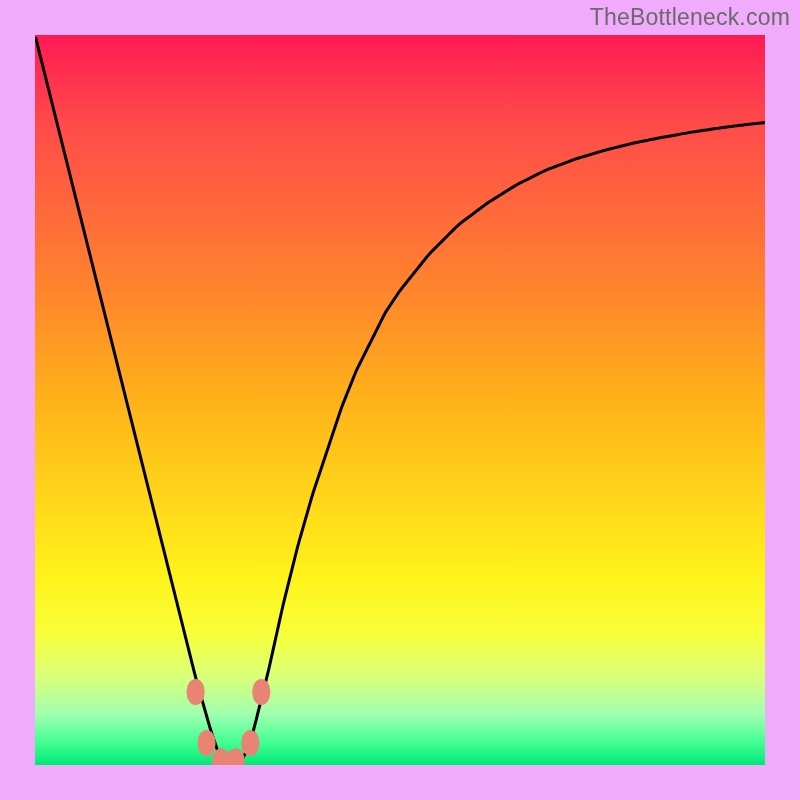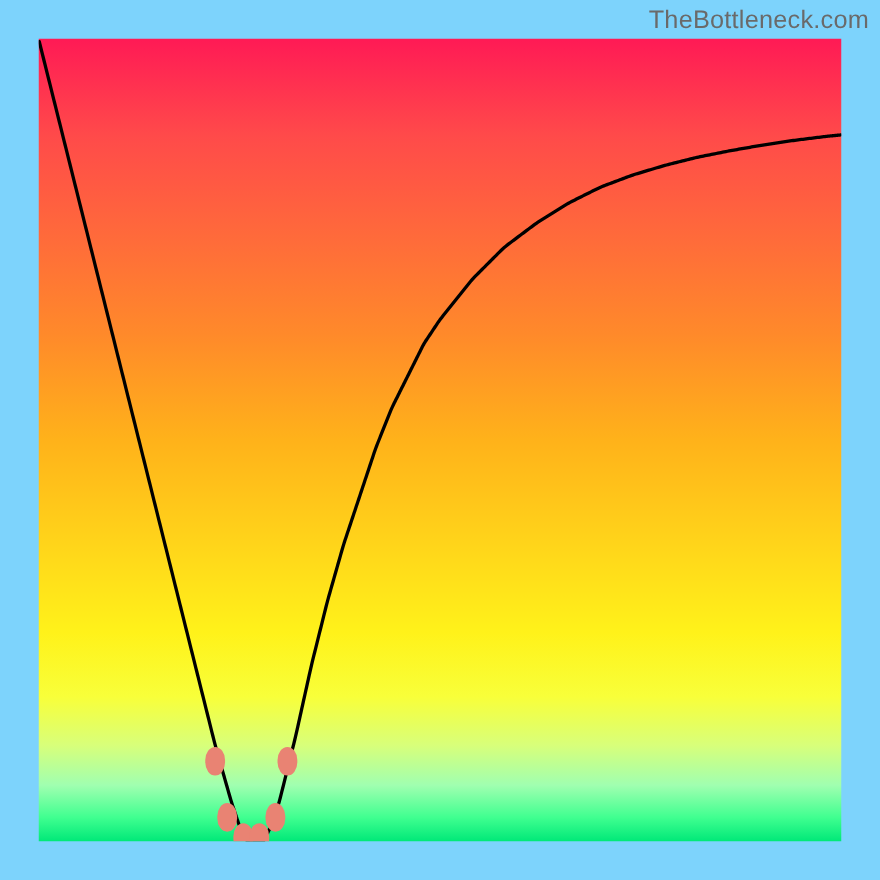--- a/index.html
+++ b/index.html
@@ -8,21 +8,21 @@
     width: 800px;
     height: 800px;
     background: #000;
     overflow: hidden;
     font-family: Arial, Helvetica, sans-serif;
   }
   .frame {
     position: absolute;
     top: 0; left: 0;
     width: 800px; height: 800px;
-    background: #7dd3fc;
+    background: #f0abfc;
   }
   .plot {
     position: absolute;
     top: 35px;
     left: 35px;
     width: 730px;
     height: 730px;
     overflow: hidden;
   }
   .gradient {

